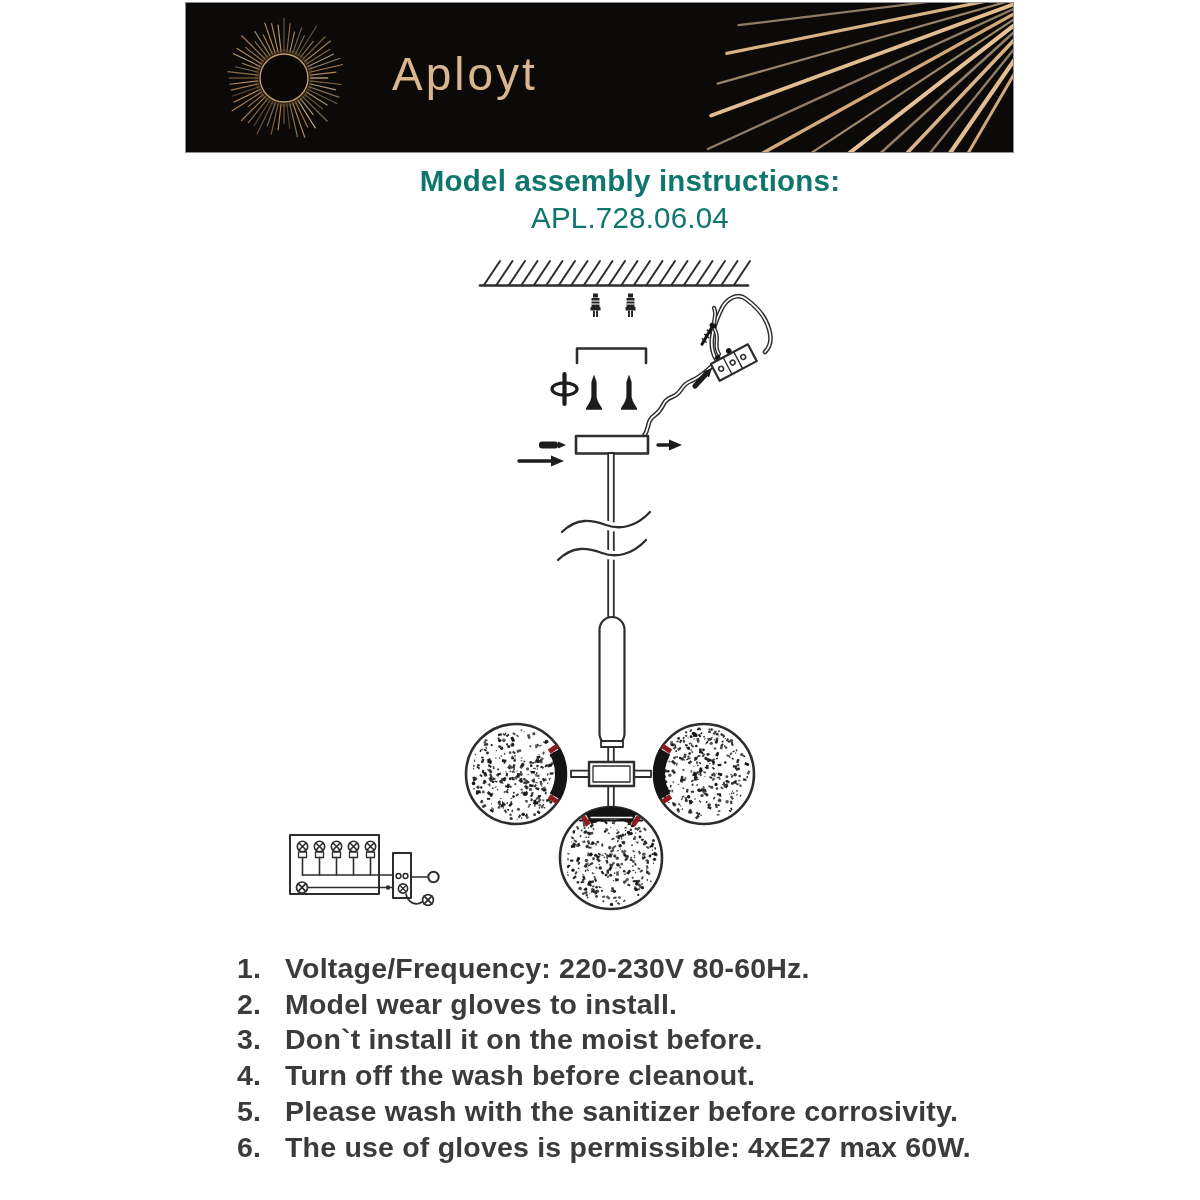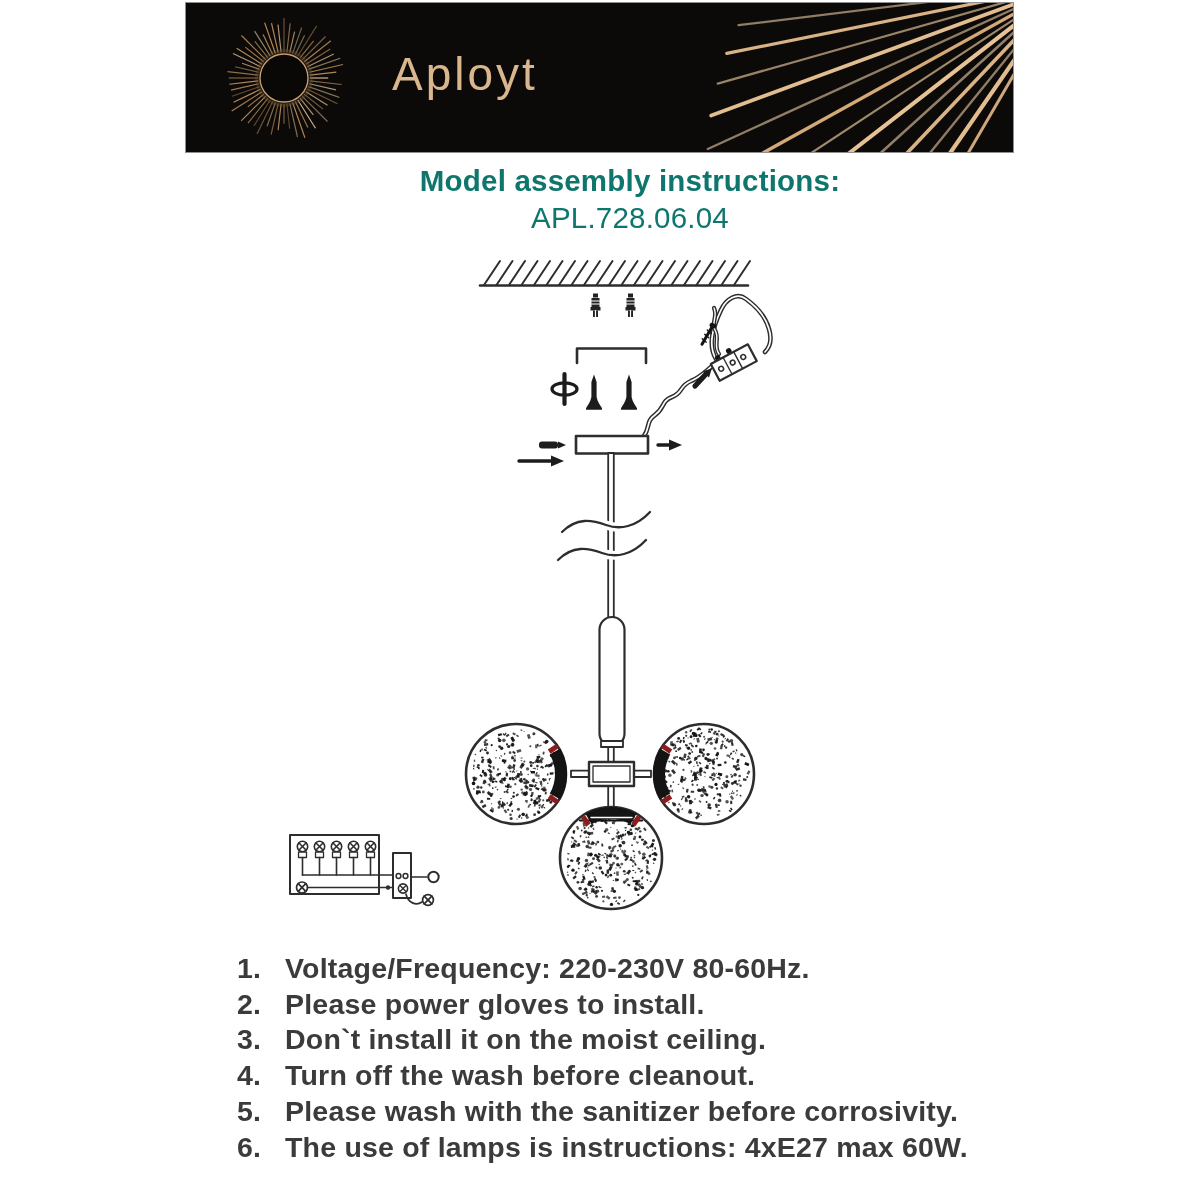--- a/index.html
+++ b/index.html
@@ -1258,31 +1258,31 @@
   </g>
 </svg>
 
 <div class="instructions">
   <div class="row">
     <span class="num">1.</span>
     <span>Voltage/Frequency: 220-230V 80-60Hz.</span>
   </div>
   <div class="row">
     <span class="num">2.</span>
-    <span>Please power gloves to install.</span>
+    <span>Model wear gloves to install.</span>
   </div>
   <div class="row">
     <span class="num">3.</span>
-    <span>Don`t install it on the moist ceiling.</span>
+    <span>Don`t install it on the moist before.</span>
   </div>
   <div class="row">
     <span class="num">4.</span>
     <span>Turn off the wash before cleanout.</span>
   </div>
   <div class="row">
     <span class="num">5.</span>
     <span>Please wash with the sanitizer before corrosivity.</span>
   </div>
   <div class="row">
     <span class="num">6.</span>
-    <span>The use of lamps is instructions: 4xE27 max 60W.</span>
+    <span>The use of gloves is permissible: 4xE27 max 60W.</span>
   </div>
 </div>
 
 </body></html>

